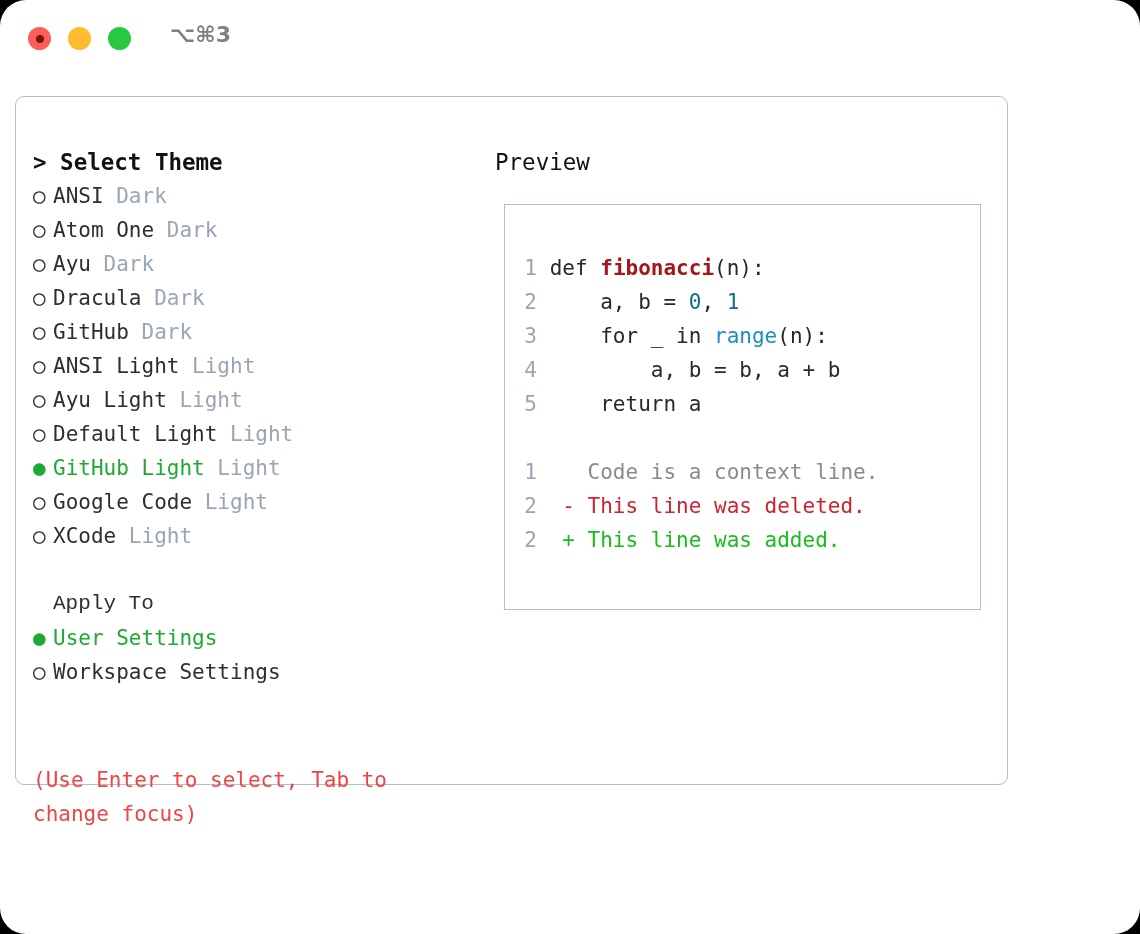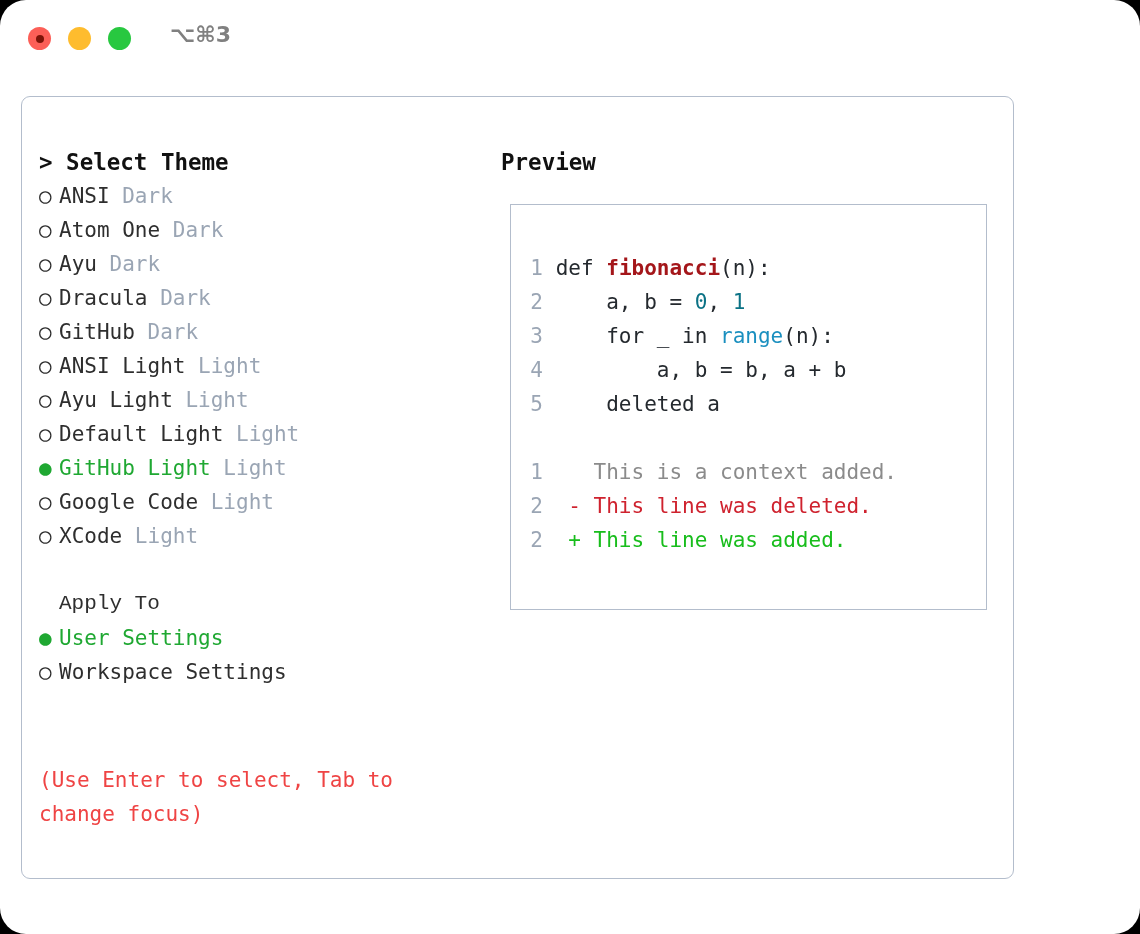--- a/index.html
+++ b/index.html
@@ -71,24 +71,24 @@
     font-size: 22px;
     font-weight: 700;
     color: #808080;
     letter-spacing: 0px;
     white-space: pre;
   }
 
   
   #panel {
     position: absolute;
-    left: 21px;
+    left: 15px;
     top: 96px;
     width: 993px;
-    height: 783px;
+    height: 689px;
     border: 1.4px solid #b3bdcc;
     border-radius: 9px;
     box-sizing: border-box;
     background: #ffffff;
   }
 
   
   #left-col {
     position: absolute;
     left: 17px;
@@ -143,21 +143,21 @@
 
   
   #right-col {
     position: absolute;
     left: 479px;
     top: 48px;
     width: 490px;
   }
   .preview-label {
     font-size: 22.5px;
-    font-weight: 700;
+    font-weight: 400;
     color: #111111;
     line-height: 34px;
     white-space: pre;
   }
   #preview-box {
     position: absolute;
     left: 488px;
     top: 107px;
     width: 477px;
     height: 406px;
@@ -245,22 +245,22 @@
     <div id="right-col">
       <div class="preview-label">Preview</div>
     </div>
 
     <div id="preview-box">
       <div id="code-area">
           <div class="code-line"><span class="lineno">1</span><span class="code-body"> <span class="tok-plain">def </span><span class="tok-fn">fibonacci</span><span class="tok-plain">(n):</span></span></div>
           <div class="code-line"><span class="lineno">2</span><span class="code-body"> <span class="tok-plain">    a, b = </span><span class="tok-num">0</span><span class="tok-plain">, </span><span class="tok-num">1</span></span></div>
           <div class="code-line"><span class="lineno">3</span><span class="code-body"> <span class="tok-plain">    for _ in </span><span class="tok-builtin">range</span><span class="tok-plain">(n):</span></span></div>
           <div class="code-line"><span class="lineno">4</span><span class="code-body"> <span class="tok-plain">        a, b = b, a + b</span></span></div>
-          <div class="code-line"><span class="lineno">5</span><span class="code-body"> <span class="tok-plain">    deleted a</span></span></div>
+          <div class="code-line"><span class="lineno">5</span><span class="code-body"> <span class="tok-plain">    return a</span></span></div>
           <div class="blank-line"></div>
-          <div class="code-line"><span class="lineno">1</span><span class="diff-ctx">    This is a context added.</span></div>
+          <div class="code-line"><span class="lineno">1</span><span class="diff-ctx">    Code is a context line.</span></div>
           <div class="code-line"><span class="lineno">2</span><span class="diff-del">  - This line was deleted.</span></div>
           <div class="code-line"><span class="lineno">2</span><span class="diff-add">  + This line was added.</span></div>
         </div>
     </div>
 
   </div>
 </div>
 
 </body></html>

